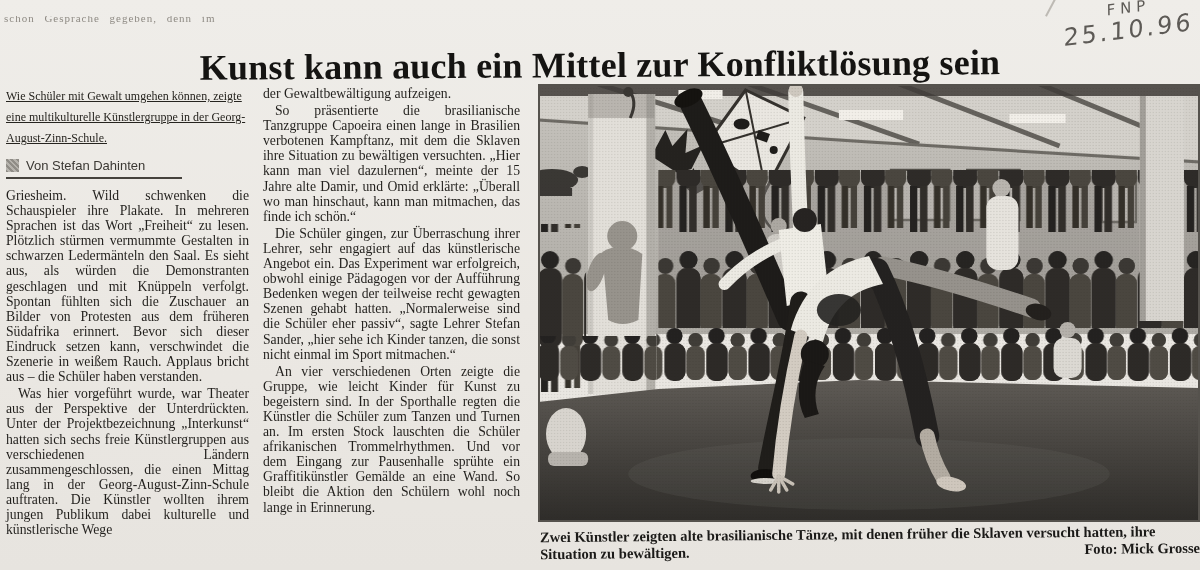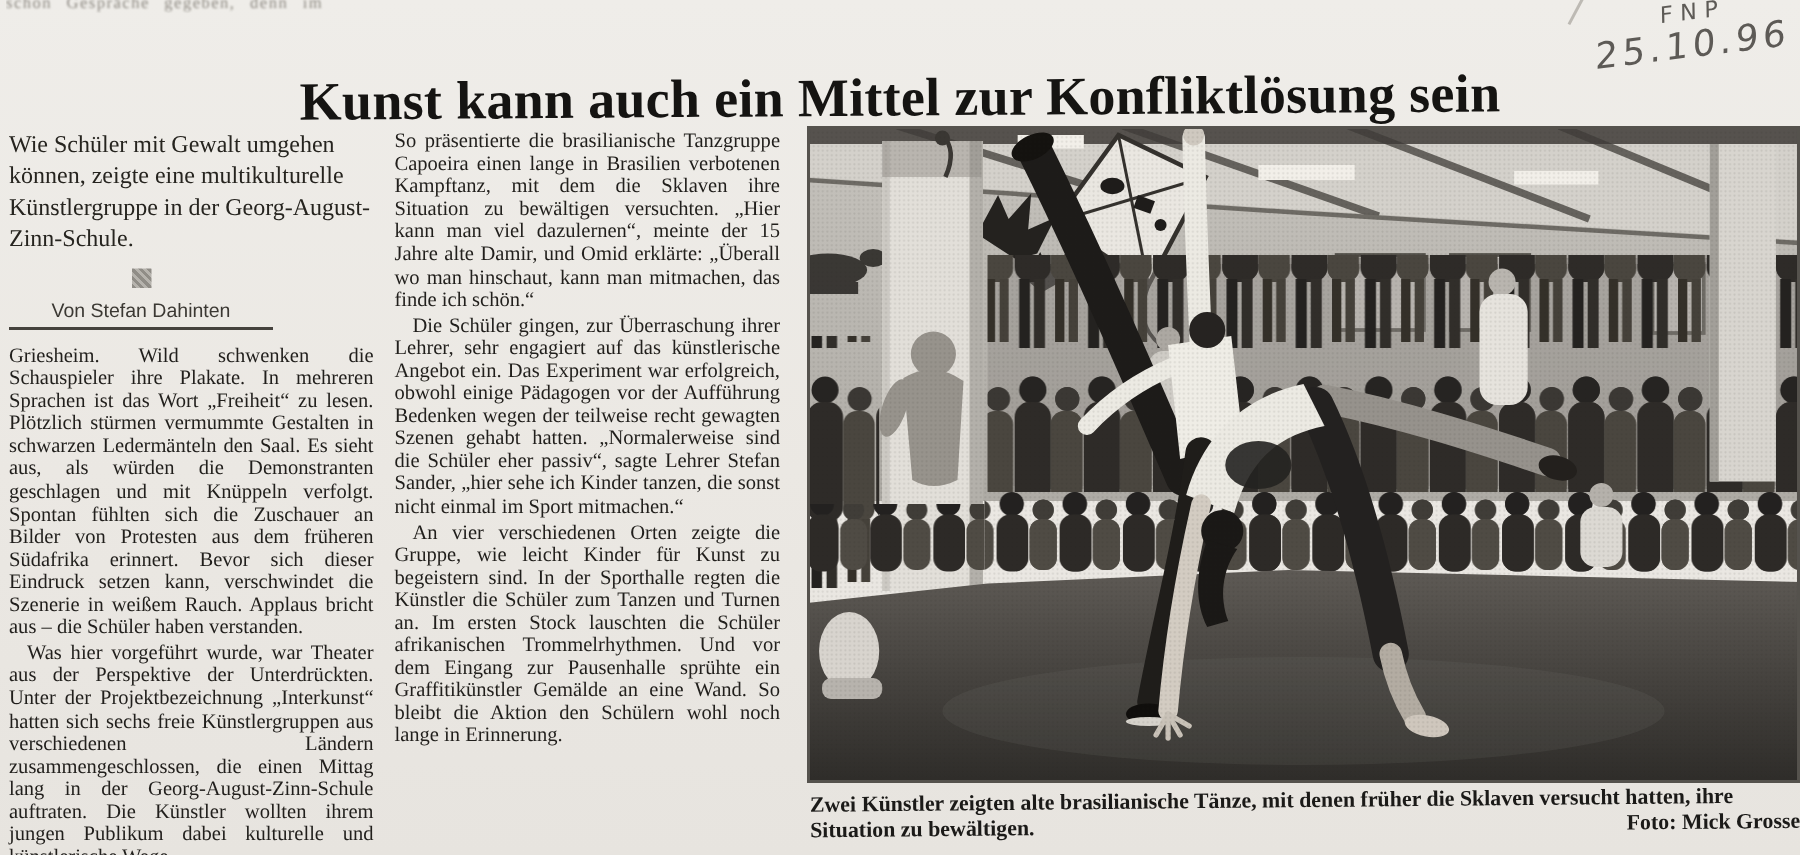--- a/index.html
+++ b/index.html
@@ -3,21 +3,21 @@
 <meta charset="utf-8">
 <style>
   html,body{margin:0;padding:0;}
   .page{
     position:relative; width:1200px; height:570px; overflow:hidden;
     background:linear-gradient(180deg,#efede9 0%,#ebe8e3 55%,#e7e4df 100%);
     font-family:"Liberation Serif","DejaVu Serif",serif;
     color:#211f1c;
   }
   
-  .cutoff{position:absolute; left:4px; top:0; width:430px; height:9px; overflow:hidden;}
+  .cutoff{position:absolute; left:4px; top:16px; width:430px; height:9px; overflow:hidden;}
   .cutoff span{
     display:block; transform:translateY(-4px); white-space:nowrap;
     font-size:11px; letter-spacing:1px; word-spacing:6px;
     color:#8e8a83; filter:blur(.6px);
   }
   
   .note{
     position:absolute; left:1062px; top:1px; transform:rotate(-7deg);
     color:#5d5a56; font-family:"DejaVu Sans",sans-serif; line-height:1;
   }
@@ -28,24 +28,24 @@
   
   .headline{
     position:absolute; left:90px; top:20px; width:1020px; text-align:center;
     font-size:36px; font-weight:bold; color:#151412; letter-spacing:.2px;
     transform:rotate(-.4deg);
   }
   
   .col{position:absolute; top:86px;}
   .col1{left:6px;  width:243px;}
   .col2{left:263px; width:257px;}
-  .lead{font-size:16px; line-height:21px; color:#26241f; margin:0 0 9px 0;}
+  .lead{font-size:12px; line-height:21px; color:#26241f; margin:0 0 9px 0;text-decoration:underline;}
   .byline{
     display:flex; align-items:center; gap:7px; width:176px;
-    border-bottom:2px solid #45423d; padding-bottom:4px; margin-bottom:9px;flex-direction:column;
+    border-bottom:2px solid #45423d; padding-bottom:4px; margin-bottom:9px;
   }
   .byline .sq{width:13px; height:13px; flex:0 0 13px;
     background:repeating-linear-gradient(45deg,#908d87 0 2px,#b6b3ad 2px 4px);}
   .byline .who{font-family:"Liberation Sans","DejaVu Sans",sans-serif;
     font-size:13px; color:#3b3833;}
   .body-p{font-size:13.7px; line-height:15.1px; text-align:justify; margin:0;}
   .body-p + .body-p{text-indent:12px; margin-top:2px;font-family:Liberation Serif, serif;}
   .lead-in{font-weight:normal;}
   
   .photo{position:absolute; left:538px; top:84px; width:662px; height:438px;}
@@ -79,20 +79,21 @@
     <p class="lead">Wie Schüler mit Gewalt umgehen können, zeigte eine multikulturelle Künstlergruppe in der Georg-August-Zinn-Schule.</p>
     <div class="byline">
       <span class="sq"></span>
       <span class="who">Von Stefan Dahinten</span>
     </div>
     <p class="body-p"><span class="lead-in">Griesheim.</span><span> Wild schwenken die Schauspieler ihre Plakate. In mehreren Sprachen ist das Wort „Freiheit“ zu lesen. Plötzlich stürmen vermummte Gestalten in schwarzen Ledermänteln den Saal. Es sieht aus, als würden die Demonstranten geschlagen und mit Knüppeln verfolgt. Spontan fühlten sich die Zuschauer an Bilder von Protesten aus dem früheren Südafrika erinnert. Bevor sich dieser Eindruck setzen kann, verschwindet die Szenerie in weißem Rauch. Applaus bricht aus – die Schüler haben verstanden.</span></p>
     <p class="body-p">Was hier vorgeführt wurde, war Theater aus der Perspektive der Unterdrückten. Unter der Projektbezeichnung „Interkunst“ hatten sich sechs freie Künstlergruppen aus verschiedenen Ländern zusammengeschlossen, die einen Mittag lang in der Georg-August-Zinn-Schule auftraten. Die Künstler wollten ihrem jungen Publikum dabei kulturelle und künstlerische Wege</p>
   </div>
 
   <div class="col col2">
+    <p class="body-p">der Gewaltbewältigung aufzeigen.</p>
     <p class="body-p">So präsentierte die brasilianische Tanzgruppe Capoeira einen lange in Brasilien verbotenen Kampftanz, mit dem die Sklaven ihre Situation zu bewältigen versuchten. „Hier kann man viel dazulernen“, meinte der 15 Jahre alte Damir, und Omid erklärte: „Überall wo man hinschaut, kann man mitmachen, das finde ich schön.“</p>
     <p class="body-p">Die Schüler gingen, zur Überraschung ihrer Lehrer, sehr engagiert auf das künstlerische Angebot ein. Das Experiment war erfolgreich, obwohl einige Pädagogen vor der Aufführung Bedenken wegen der teilweise recht gewagten Szenen gehabt hatten. „Normalerweise sind die Schüler eher passiv“, sagte Lehrer Stefan Sander, „hier sehe ich Kinder tanzen, die sonst nicht einmal im Sport mitmachen.“</p>
     <p class="body-p">An vier verschiedenen Orten zeigte die Gruppe, wie leicht Kinder für Kunst zu begeistern sind. In der Sporthalle regten die Künstler die Schüler zum Tanzen und Turnen an. Im ersten Stock lauschten die Schüler afrikanischen Trommelrhythmen. Und vor dem Eingang zur Pausenhalle sprühte ein Graffitikünstler Gemälde an eine Wand. So bleibt die Aktion den Schülern wohl noch lange in Erinnerung.</p>
   </div>
 
   <div class="photo">
     <svg viewBox="0 0 660 438" preserveAspectRatio="none">
       <defs>
         <linearGradient id="wallG" x1="0" y1="0" x2="0" y2="1">
           <stop offset="0" stop-color="#c6c3bd"></stop>

